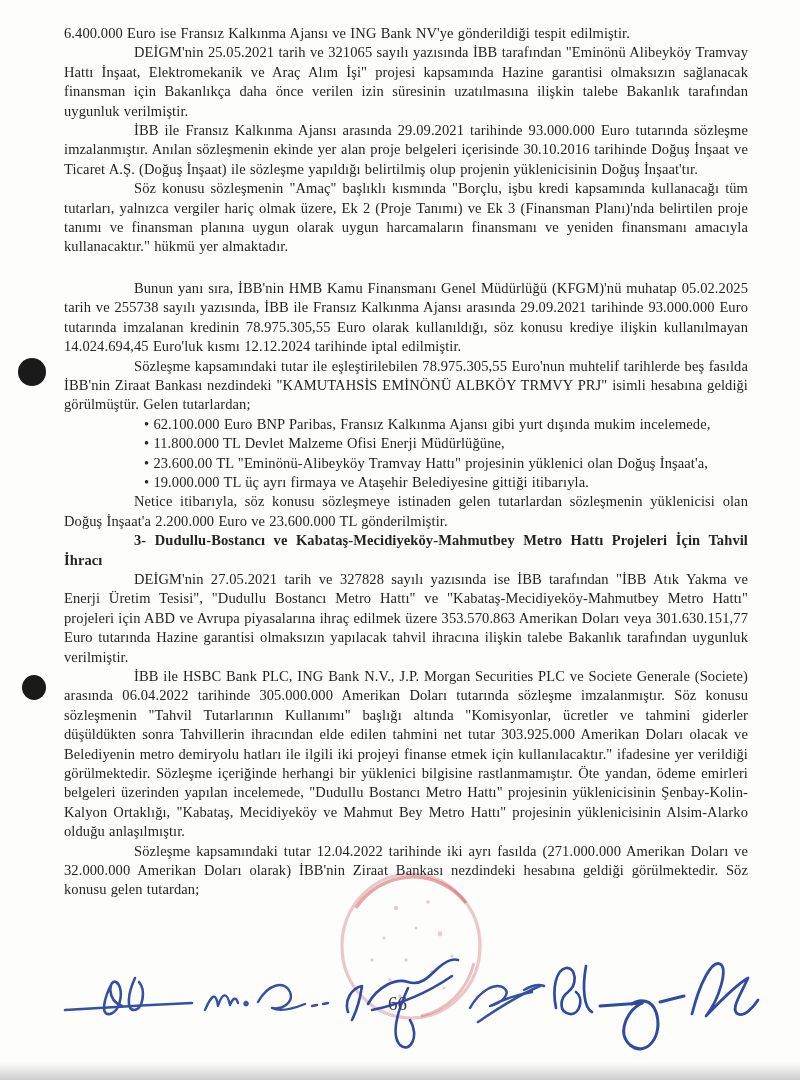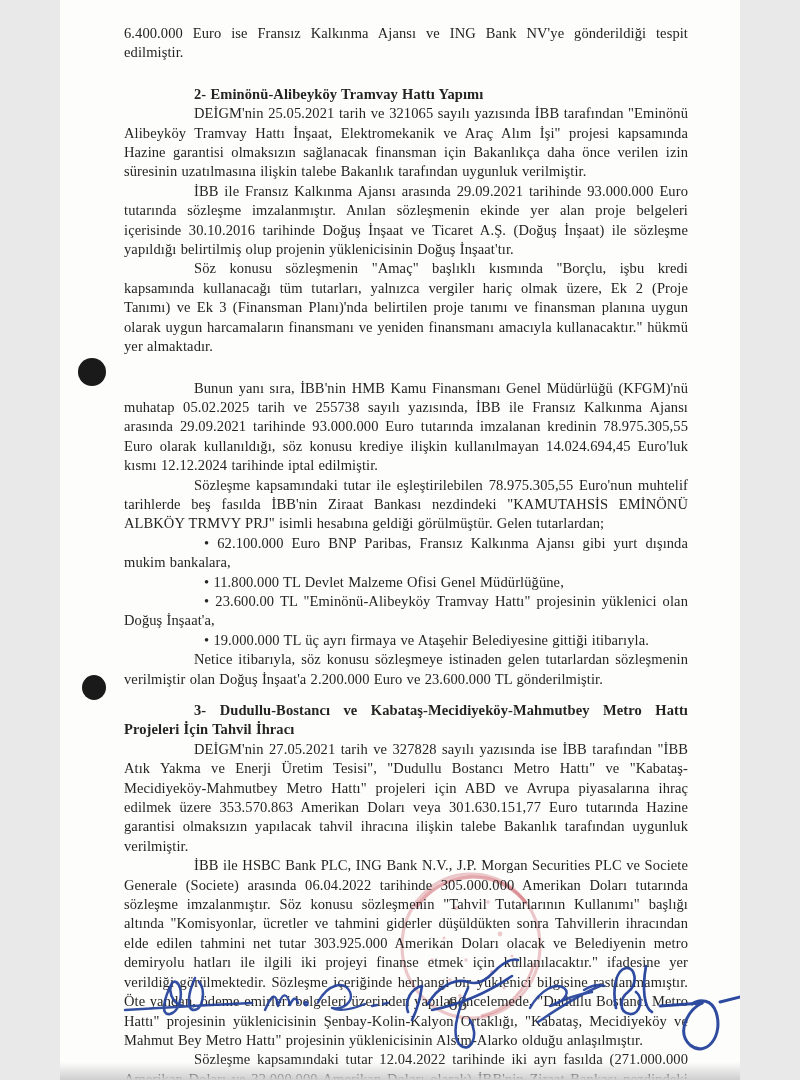--- a/index.html
+++ b/index.html
@@ -1,25 +1,25 @@
 <!DOCTYPE html>
 <html lang="tr"><head>
 <meta charset="utf-8">
 <style>
   html,body{margin:0;padding:0;background:#e9e9e9;}
-  .page{position:relative;width:680px;height:1080px;margin:0 auto;background:#fdfdfc;
+  .page{position:relative;width:800px;height:1080px;margin:0 auto;background:#fdfdfc;
         overflow:hidden;font-family:"Liberation Serif",serif;color:#242424;}
   .doc{position:absolute;left:64px;right:52px;top:24px;z-index:2;}
   .blk{margin:0;font-size:14.5px;line-height:19.4px;text-align:justify;
        letter-spacing:.1px;word-spacing:.5px;}
   .heading{font-weight:bold;}
   .ind{text-indent:70px;}
   .bullet{text-indent:80px;}
   .sp-lg{margin-top:22px;}
-  .sp-md{margin-top:12px;}
+  .sp-md{}
   .punch{position:absolute;background:#1a1a1a;border-radius:50%;z-index:4;}
   .punch.p1{left:18px;top:358px;width:28px;height:28px;}
   .punch.p2{left:22px;top:675px;width:24px;height:25px;}
   .stamp{position:absolute;left:336px;top:868px;z-index:1;filter:blur(.6px);}
   .sigs{position:absolute;left:0;top:948px;z-index:3;}
   .sigs path{fill:none;stroke:#24429b;stroke-linecap:round;stroke-linejoin:round;}
   .pagenum{position:absolute;left:388px;top:993px;z-index:3;font-size:19px;
            font-family:"Liberation Serif",serif;color:#3a3a3a;}
   .bottom-band{position:absolute;left:0;right:0;bottom:0;height:18px;z-index:5;
        background:linear-gradient(to bottom,rgba(200,200,200,0) 0%,
@@ -48,31 +48,30 @@
         <circle cx="80" cy="60" r="1.5"></circle>
       <circle cx="116" cy="88" r="1.6"></circle>
         <circle cx="36" cy="92" r="1.7"></circle>
       <circle cx="64" cy="128" r="1.9"></circle>
         <circle cx="108" cy="120" r="1.5"></circle>
     </g>
   </svg>
 
   <div class="doc">
       <p class="blk ">6.400.000 Euro ise Fransız Kalkınma Ajansı ve ING Bank NV'ye gönderildiği tespit edilmiştir.</p>
-      <p class="blk heading ind sp-lg">2- Eminönü-Alibeyköy Tramvay Hattı Yapımı</p>
       <p class="blk  ind">DEİGM'nin 25.05.2021 tarih ve 321065 sayılı yazısında İBB tarafından "Eminönü Alibeyköy Tramvay Hattı İnşaat, Elektromekanik ve Araç Alım İşi" projesi kapsamında Hazine garantisi olmaksızın sağlanacak finansman için Bakanlıkça daha önce verilen izin süresinin uzatılmasına ilişkin talebe Bakanlık tarafından uygunluk verilmiştir.</p>
       <p class="blk  ind">İBB ile Fransız Kalkınma Ajansı arasında 29.09.2021 tarihinde 93.000.000 Euro tutarında sözleşme imzalanmıştır. Anılan sözleşmenin ekinde yer alan proje belgeleri içerisinde 30.10.2016 tarihinde Doğuş İnşaat ve Ticaret A.Ş. (Doğuş İnşaat) ile sözleşme yapıldığı belirtilmiş olup projenin yüklenicisinin Doğuş İnşaat'tır.</p>
       <p class="blk  ind">Söz konusu sözleşmenin "Amaç" başlıklı kısmında "Borçlu, işbu kredi kapsamında kullanacağı tüm tutarları, yalnızca vergiler hariç olmak üzere, Ek 2 (Proje Tanımı) ve Ek 3 (Finansman Planı)'nda belirtilen proje tanımı ve finansman planına uygun olarak uygun harcamaların finansmanı ve yeniden finansmanı amacıyla kullanacaktır." hükmü yer almaktadır.</p>
       <p class="blk  ind sp-lg">Bunun yanı sıra, İBB'nin HMB Kamu Finansmanı Genel Müdürlüğü (KFGM)'nü muhatap 05.02.2025 tarih ve 255738 sayılı yazısında, İBB ile Fransız Kalkınma Ajansı arasında 29.09.2021 tarihinde 93.000.000 Euro tutarında imzalanan kredinin 78.975.305,55 Euro olarak kullanıldığı, söz konusu krediye ilişkin kullanılmayan 14.024.694,45 Euro'luk kısmı 12.12.2024 tarihinde iptal edilmiştir.</p>
       <p class="blk  ind">Sözleşme kapsamındaki tutar ile eşleştirilebilen 78.975.305,55 Euro'nun muhtelif tarihlerde beş fasılda İBB'nin Ziraat Bankası nezdindeki "KAMUTAHSİS EMİNÖNÜ ALBKÖY TRMVY PRJ" isimli hesabına geldiği görülmüştür. Gelen tutarlardan;</p>
-      <p class="blk bullet">• 62.100.000 Euro BNP Paribas, Fransız Kalkınma Ajansı gibi yurt dışında mukim bankalara,</p>
-      <p class="blk bullet">• 11.800.000 TL Devlet Malzeme Ofisi Genel Müdürlüğüne,</p>
+      <p class="blk bullet">• 62.100.000 Euro BNP Paribas, Fransız Kalkınma Ajansı gibi yurt dışında mukim incelemede,</p>
+      <p class="blk bullet">• 11.800.000 TL Devlet Malzeme Ofisi Enerji Müdürlüğüne,</p>
       <p class="blk bullet">• 23.600.00 TL "Eminönü-Alibeyköy Tramvay Hattı" projesinin yüklenici olan Doğuş İnşaat'a,</p>
       <p class="blk bullet">• 19.000.000 TL üç ayrı firmaya ve Ataşehir Belediyesine gittiği itibarıyla.</p>
-      <p class="blk  ind">Netice itibarıyla, söz konusu sözleşmeye istinaden gelen tutarlardan sözleşmenin verilmiştir olan Doğuş İnşaat'a 2.200.000 Euro ve 23.600.000 TL gönderilmiştir.</p>
+      <p class="blk  ind">Netice itibarıyla, söz konusu sözleşmeye istinaden gelen tutarlardan sözleşmenin yüklenicisi olan Doğuş İnşaat'a 2.200.000 Euro ve 23.600.000 TL gönderilmiştir.</p>
       <p class="blk heading ind sp-md">3- Dudullu-Bostancı ve Kabataş-Mecidiyeköy-Mahmutbey Metro Hattı Projeleri İçin Tahvil İhracı</p>
       <p class="blk  ind">DEİGM'nin 27.05.2021 tarih ve 327828 sayılı yazısında ise İBB tarafından "İBB Atık Yakma ve Enerji Üretim Tesisi", "Dudullu Bostancı Metro Hattı" ve "Kabataş-Mecidiyeköy-Mahmutbey Metro Hattı" projeleri için ABD ve Avrupa piyasalarına ihraç edilmek üzere 353.570.863 Amerikan Doları veya 301.630.151,77 Euro tutarında Hazine garantisi olmaksızın yapılacak tahvil ihracına ilişkin talebe Bakanlık tarafından uygunluk verilmiştir.</p>
       <p class="blk  ind">İBB ile HSBC Bank PLC, ING Bank N.V., J.P. Morgan Securities PLC ve Societe Generale (Societe) arasında 06.04.2022 tarihinde 305.000.000 Amerikan Doları tutarında sözleşme imzalanmıştır. Söz konusu sözleşmenin "Tahvil Tutarlarının Kullanımı" başlığı altında "Komisyonlar, ücretler ve tahmini giderler düşüldükten sonra Tahvillerin ihracından elde edilen tahmini net tutar 303.925.000 Amerikan Doları olacak ve Belediyenin metro demiryolu hatları ile ilgili iki projeyi finanse etmek için kullanılacaktır." ifadesine yer verildiği görülmektedir. Sözleşme içeriğinde herhangi bir yüklenici bilgisine rastlanmamıştır. Öte yandan, ödeme emirleri belgeleri üzerinden yapılan incelemede, "Dudullu Bostancı Metro Hattı" projesinin yüklenicisinin Şenbay-Kolin-Kalyon Ortaklığı, "Kabataş, Mecidiyeköy ve Mahmut Bey Metro Hattı" projesinin yüklenicisinin Alsim-Alarko olduğu anlaşılmıştır.</p>
       <p class="blk  ind">Sözleşme kapsamındaki tutar 12.04.2022 tarihinde iki ayrı fasılda (271.000.000 Amerikan Doları ve 32.000.000 Amerikan Doları olarak) İBB'nin Ziraat Bankası nezdindeki hesabına geldiği görülmektedir. Söz konusu gelen tutardan;</p>
     </div>
 
   <div class="pagenum">66</div>
 
   <svg class="sigs" width="800" height="130" viewBox="0 0 800 130">
     <g stroke-width="2.6" opacity="0.92">

